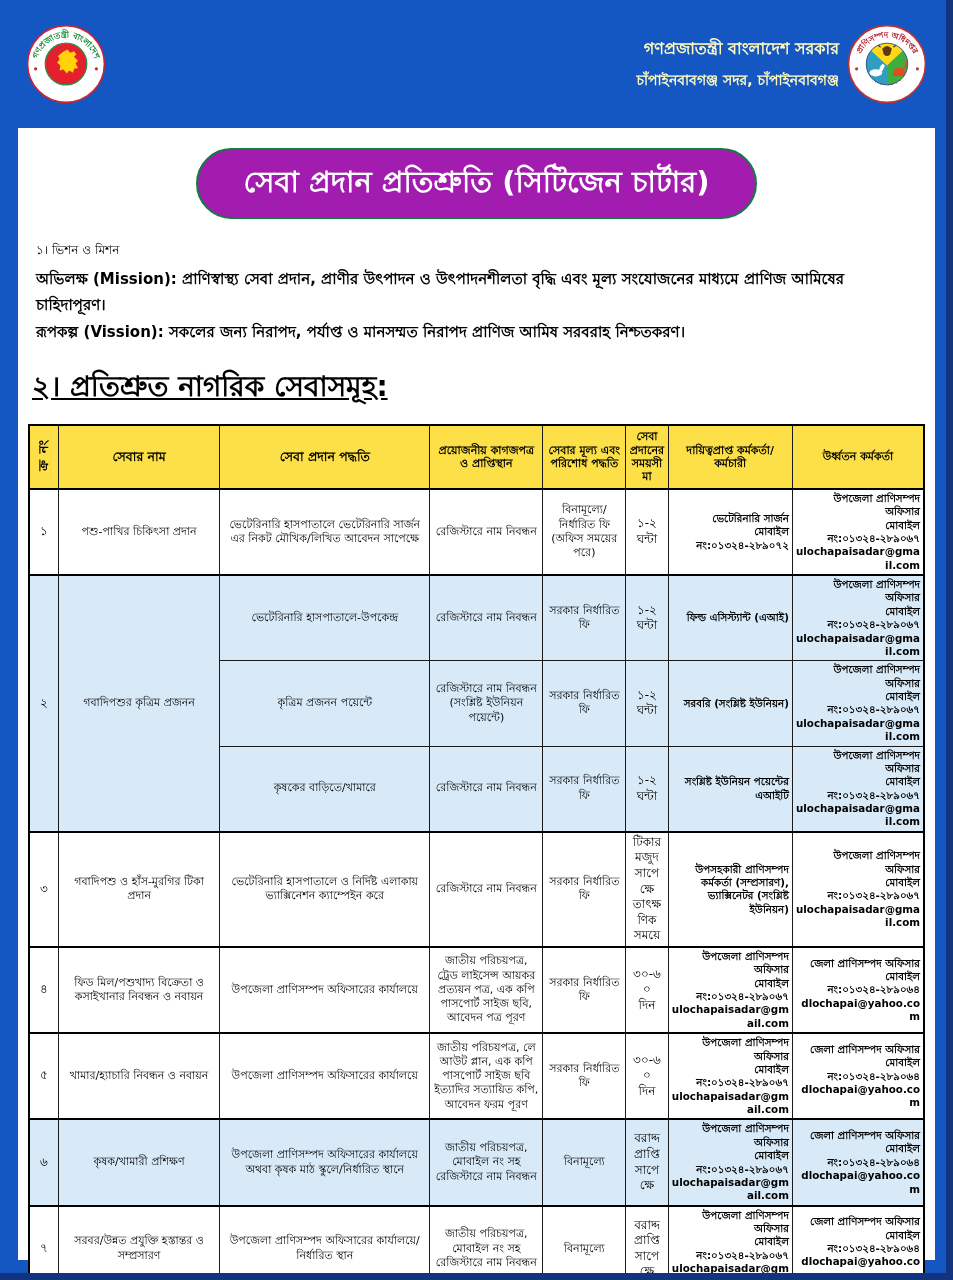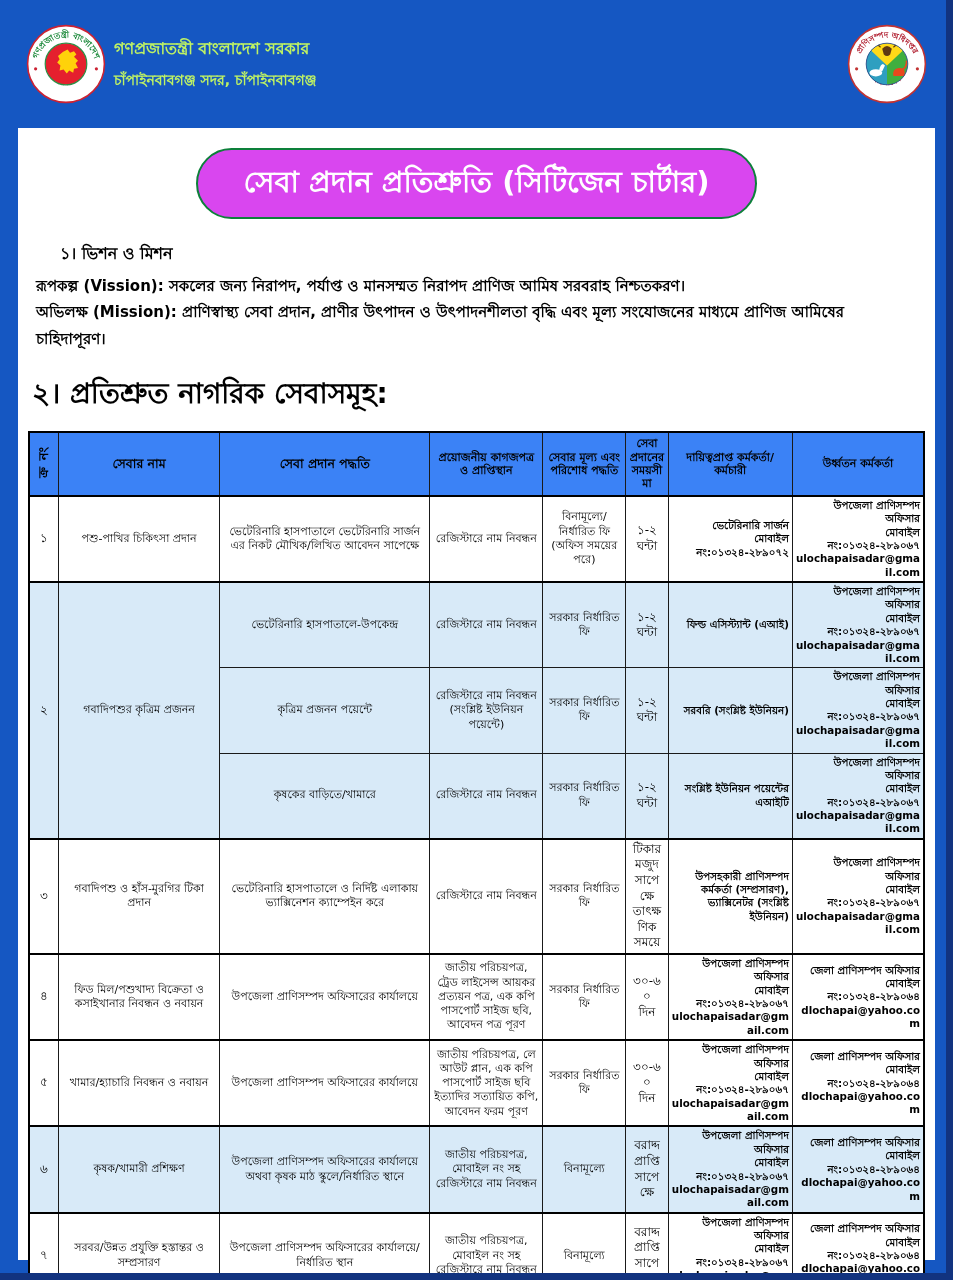--- a/index.html
+++ b/index.html
@@ -8,45 +8,45 @@
     position: relative; width: 953px; height: 1280px; margin: 0 auto;
     background: #1557c2; overflow: hidden;
   }
   .edge-right { position: absolute; right: 0; top: 0; bottom: 0; width: 7px; background: #12337f; }
   .edge-bottom { position: absolute; left: 0; right: 0; bottom: 0; height: 7px; background: #12337f; }
 
   
   .topbar { position: absolute; top: 0; left: 0; right: 0; height: 128px;
     display: flex; align-items: center; justify-content: space-between; padding: 0 26px; }
   .logo { width: 80px; height: 80px; flex: 0 0 auto; }
-  .head-center { flex: 1; text-align: left; color: #bef264; padding: 0 8px; }
+  .head-center { flex: 1; text-align: right; color: #fef9c3; padding: 0 8px; }
   .head-govt { font-size: 16px; font-weight: 700; margin-bottom: 4px; }
   .head-title { font-size: 31px; font-weight: 800; line-height: 1.15; letter-spacing: .2px; }
   .head-sub { font-size: 14px; font-weight: 700; margin-top: 6px; }
 
   
   .card { position: absolute; top: 128px; left: 18px; right: 18px; bottom: 20px;
     background: #ffffff; padding: 16px 10px 8px; }
 
   .pill { display: block; width: fit-content; margin: 4px auto 0; padding: 9px 46px;
-    background: #d946ef; border: 2px solid #0d803a; border-radius: 36px;
+    background: #a21caf; border: 2px solid #0d803a; border-radius: 36px;
     color: #fff; font-size: 29px; font-weight: 800; text-align: center; }
 
   .sec1 { margin: 22px 8px 0; color: #000; }
-  .sec1-heading { font-size: 16px; font-weight: 700; margin-bottom: 5px; margin-left: 24px; }
+  .sec1-heading { font-size: 12px; font-weight: 400; margin-bottom: 5px; }
   .sec1-line { font-size: 15px; font-weight: 600; line-height: 1.75; }
 
-  .sec2-heading { font-size: 28px; font-weight: 800; color: #000; margin: 20px 4px 12px; }
+  .sec2-heading { font-size: 28px; font-weight: 800; color: #000; margin: 20px 4px 12px; text-decoration: underline; }
 
   
   table.services { width: 100%; border-collapse: collapse; table-layout: fixed;
     border: 2px solid #000; }
   th, td { border: 1px solid #1a1a1a; text-align: center; vertical-align: middle;
     padding: 2px 3px; color: #000; white-space: pre-line; overflow-wrap: anywhere; }
-  thead th { background: #3b82f6; font-size: 12.5px; font-weight: 800; line-height: 1.2; }
+  thead th { background: #fde047; font-size: 12.5px; font-weight: 800; line-height: 1.2; }
   thead th.th-small { font-size: 11px; }
   tbody td { font-size: 11px; line-height: 1.3; background: #fff; }
   tr.tint td { background: #d8eaf8; }
   tr.row-main td { border-top: 2px solid #000; }
   td.sl { font-size: 12px; }
   td.officer { font-size: 10.3px; font-weight: 600; text-align: right; }
   td.time { font-size: 12px; }
   .vtext { writing-mode: vertical-rl; transform: rotate(180deg);
     font-weight: 800; font-size: 13px; letter-spacing: 1px; display: inline-block; }
 </style>
@@ -106,22 +106,22 @@
       <circle cx="50" cy="50" r="26" fill="none" stroke="#233f8f" stroke-width="1"></circle>
     </svg>
   </header>
 
   <main class="card">
 
     <div class="pill">সেবা প্রদান প্রতিশ্রুতি (সিটিজেন চার্টার)</div>
 
     <section class="sec1">
       <div class="sec1-heading">১। ভিশন ও মিশন</div>
+      <div class="sec1-line">অভিলক্ষ (Mission): প্রাণিস্বাস্থ্য সেবা প্রদান, প্রাণীর উৎপাদন ও উৎপাদনশীলতা বৃদ্ধি এবং মূল্য সংযোজনের মাধ্যমে প্রাণিজ আমিষের চাহিদাপূরণ।</div>
       <div class="sec1-line">রূপকল্প (Vission): সকলের জন্য নিরাপদ, পর্যাপ্ত ও মানসম্মত নিরাপদ প্রাণিজ আমিষ সরবরাহ নিশ্চতকরণ।</div>
-      <div class="sec1-line">অভিলক্ষ (Mission): প্রাণিস্বাস্থ্য সেবা প্রদান, প্রাণীর উৎপাদন ও উৎপাদনশীলতা বৃদ্ধি এবং মূল্য সংযোজনের মাধ্যমে প্রাণিজ আমিষের চাহিদাপূরণ।</div>
     </section>
 
     <h2 class="sec2-heading">২। প্রতিশ্রুত নাগরিক সেবাসমূহ:</h2>
 
     <table class="services">
       <colgroup>
         <col style="width:3.3%">
           <col style="width:18%">
           <col style="width:23.5%">
           <col style="width:12.6%">

